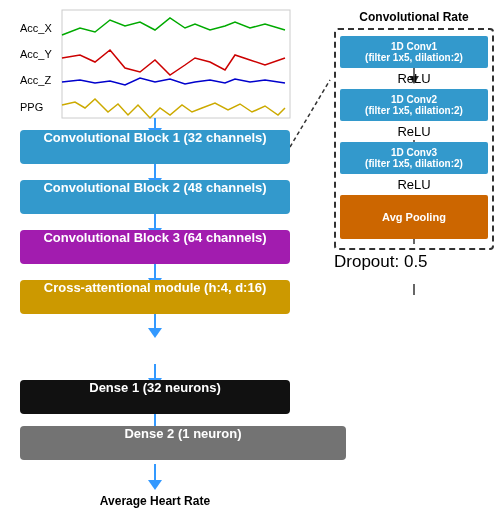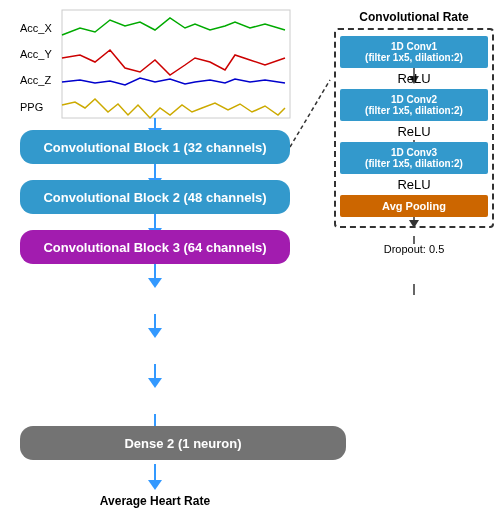--- a/index.html
+++ b/index.html
@@ -15,27 +15,27 @@
     .diagram-container {
       position: relative;
       width: 504px;
       height: 530px;
     }
 
     
     .block {
       position: absolute;
       display: flex;
-      align-items: center;
+      align-items: flex-start;
       justify-content: center;
       color: #fff;
       font-size: 13px;
       font-weight: bold;
       text-align: center;
-      border-radius: 13px;
+      border-radius: 4px;
     }
 
     .block-conv1 {
       background-color: #3399cc;
       left: 20px;
       top: 130px;
       width: 270px;
       height: 34px;
     }
 
@@ -135,30 +135,29 @@
       color: #000;
       margin-bottom: 3px;
     }
 
     .avg-pooling-item {
       background-color: #cc6600;
       color: #fff;
       font-size: 11px;
       font-weight: bold;
       text-align: center;
-      padding: 5px 4px;
+      padding: 16px 4px;
       border-radius: 2px;
       margin-bottom: 3px;
     }
 
     .dropout-label {
-      text-align: center;
-      font-size: 11px;
+      font-size: 17px;
       color: #000;
-      margin-top: 15px;
+      margin-top: 2px;
     }
 
     svg.lines {
       position: absolute;
       top: 0;
       left: 0;
       width: 504px;
       height: 530px;
       pointer-events: none;
     }
@@ -242,22 +241,28 @@
   </div>
 
   <div class="block block-conv2">
     <span>Convolutional Block 2 (48 channels)</span>
   </div>
 
   <div class="block block-conv3">
     <span>Convolutional Block 3 (64 channels)</span>
   </div>
 
-
-
+  <div class="block block-attention">
+    <span>Cross-attentional module (h:4, d:16)</span>
+  </div>
+
+
+  <div class="block block-dense1">
+    <span>Dense 1 (32 neurons)</span>
+  </div>
 
   <div class="block block-dense2">
     <span>Dense 2 (1 neuron)</span>
   </div>
 
   <div class="output-label" style="left:80px; top:494px; width:150px;">
     <span>Average Heart Rate</span>
   </div>
 
   <div class="conv-block-detail">

